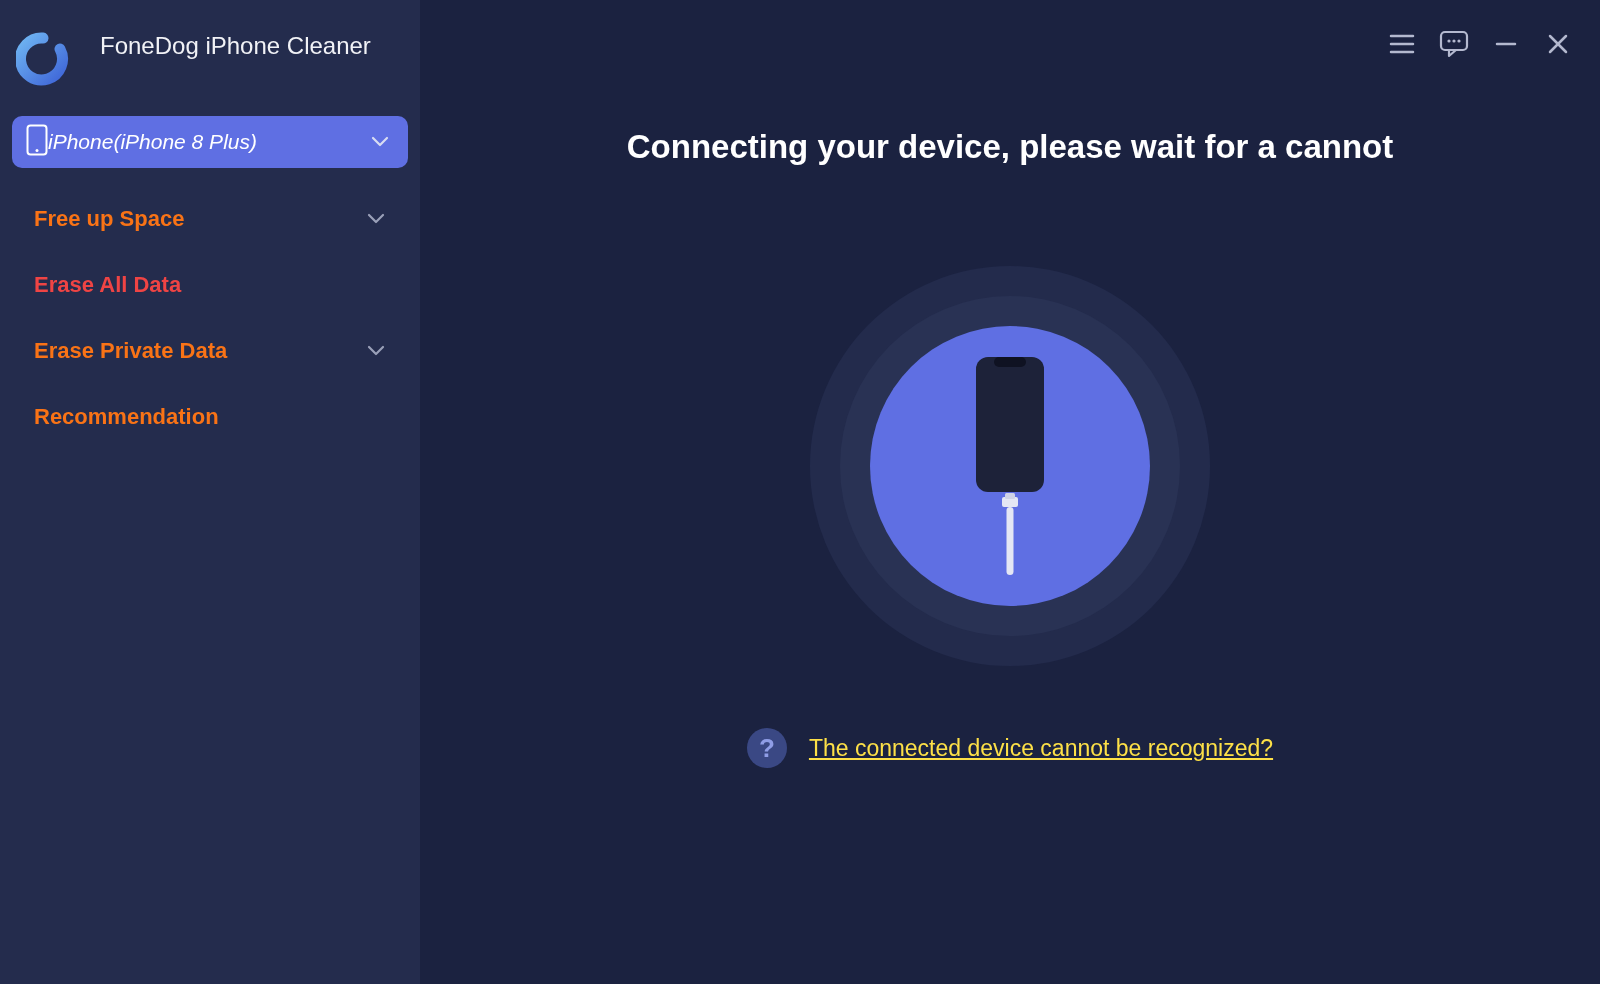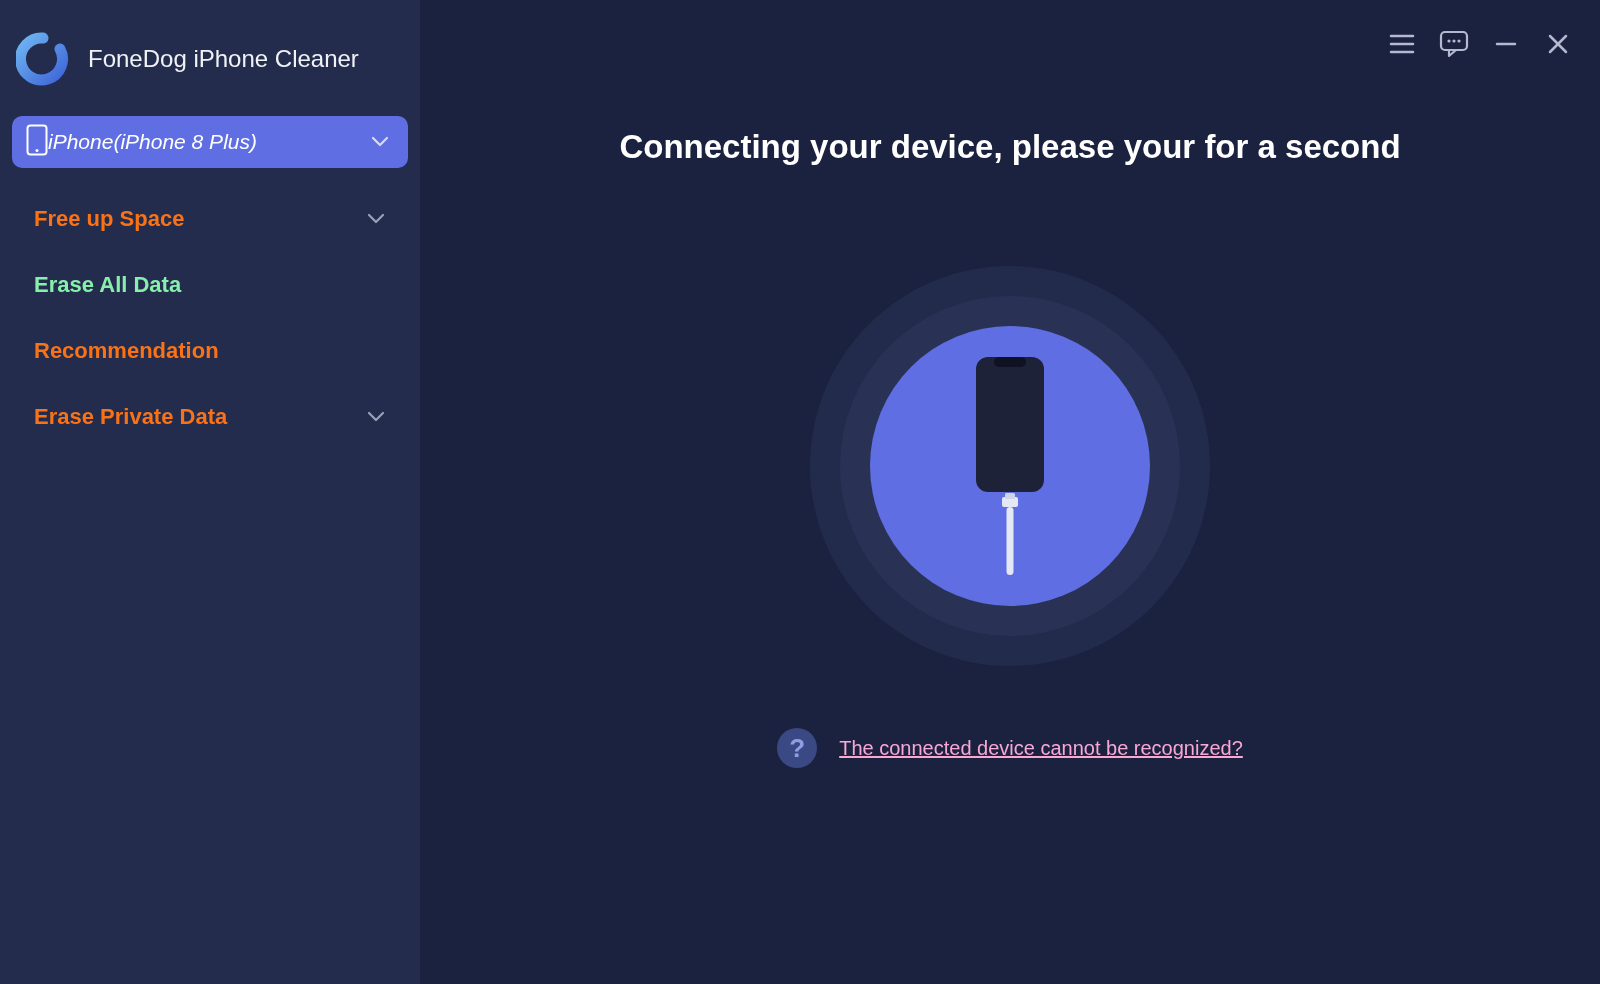--- a/index.html
+++ b/index.html
@@ -18,22 +18,21 @@
   }
   .sidebar {
     width: 420px;
     height: 100%;
     background: #242c4d;
     flex-shrink: 0;
     padding-top: 22px;
   }
   .brand {
     display: flex;
-    align-items: center;
-    gap: 18px;
+    gap: 30px;
     padding: 10px 16px 10px 16px;
     margin-bottom: 20px;
   }
   .brand-logo {
     width: 54px;
     height: 54px;
     display: flex;
     align-items: center;
     justify-content: center;
   }
@@ -72,21 +71,21 @@
   .nav-item {
     display: flex;
     align-items: center;
     padding: 20px 34px 20px 34px;
     font-size: 22px;
     font-weight: 700;
     color: #f97316;
     cursor: pointer;
   }
   .nav-item.active {
-    color: #86efac;
+    color: #ef4444;
   }
   .nav-item .spacer { flex: 1; }
   .main {
     flex: 1;
     position: relative;
     background: #1b2240;
   }
   .titlebar {
     position: absolute;
     top: 0;
@@ -158,22 +157,22 @@
     background: #3a4884;
     color: #8f9de6;
     display: flex;
     align-items: center;
     justify-content: center;
     font-size: 26px;
     font-weight: 700;
     cursor: pointer;
   }
   .help-link {
-    color: #f9a8d4;
-    font-size: 20px;
+    color: #fde047;
+    font-size: 23px;
     text-decoration: underline;
     cursor: pointer;
   }
 </style>
 </head>
 <body>
 
 <div class="app">
 
   <div class="sidebar">
@@ -214,31 +213,31 @@
         <span class="chevron">
           <svg width="18" height="12" viewBox="0 0 18 12" fill="none">
             <path d="M2 2 L9 9 L16 2" stroke="#9aa0b8" stroke-width="2.2" stroke-linecap="round" stroke-linejoin="round"></path>
           </svg>
         </span>
       </div>
       <div class="nav-item active">
         <span>Erase All Data</span>
       </div>
       <div class="nav-item">
-        <span>Recommendation</span>
-      </div>
-      <div class="nav-item">
         <span>Erase Private Data</span>
         <span class="spacer"></span>
         <span class="chevron">
           <svg width="18" height="12" viewBox="0 0 18 12" fill="none">
             <path d="M2 2 L9 9 L16 2" stroke="#9aa0b8" stroke-width="2.2" stroke-linecap="round" stroke-linejoin="round"></path>
           </svg>
         </span>
       </div>
+      <div class="nav-item">
+        <span>Recommendation</span>
+      </div>
     </div>
   </div>
 
   <div class="main">
 
     <div class="titlebar">
       <div class="tb-btn">
         <svg width="28" height="24" viewBox="0 0 28 24">
           <line x1="3" y1="4" x2="25" y2="4" stroke="#b4b9cf" stroke-width="2.5" stroke-linecap="round"></line>
           <line x1="3" y1="12" x2="25" y2="12" stroke="#b4b9cf" stroke-width="2.5" stroke-linecap="round"></line>
@@ -261,21 +260,21 @@
       </div>
       <div class="tb-btn">
         <svg width="26" height="26" viewBox="0 0 26 26">
           <line x1="5" y1="5" x2="21" y2="21" stroke="#b4b9cf" stroke-width="2.5" stroke-linecap="round"></line>
           <line x1="21" y1="5" x2="5" y2="21" stroke="#b4b9cf" stroke-width="2.5" stroke-linecap="round"></line>
         </svg>
       </div>
     </div>
 
     <div class="content">
-      <div class="headline">Connecting your device, please your for a second</div>
+      <div class="headline">Connecting your device, please wait for a cannot</div>
 
       <div class="ring-wrap">
         <div class="ring r1"></div>
         <div class="ring r2"></div>
         <div class="ring r3"></div>
         <div class="phone-ill">
           <svg width="120" height="230" viewBox="0 0 120 230">
 
             <rect x="26" y="6" width="68" height="135" rx="12" fill="#1d2239"></rect>
 

